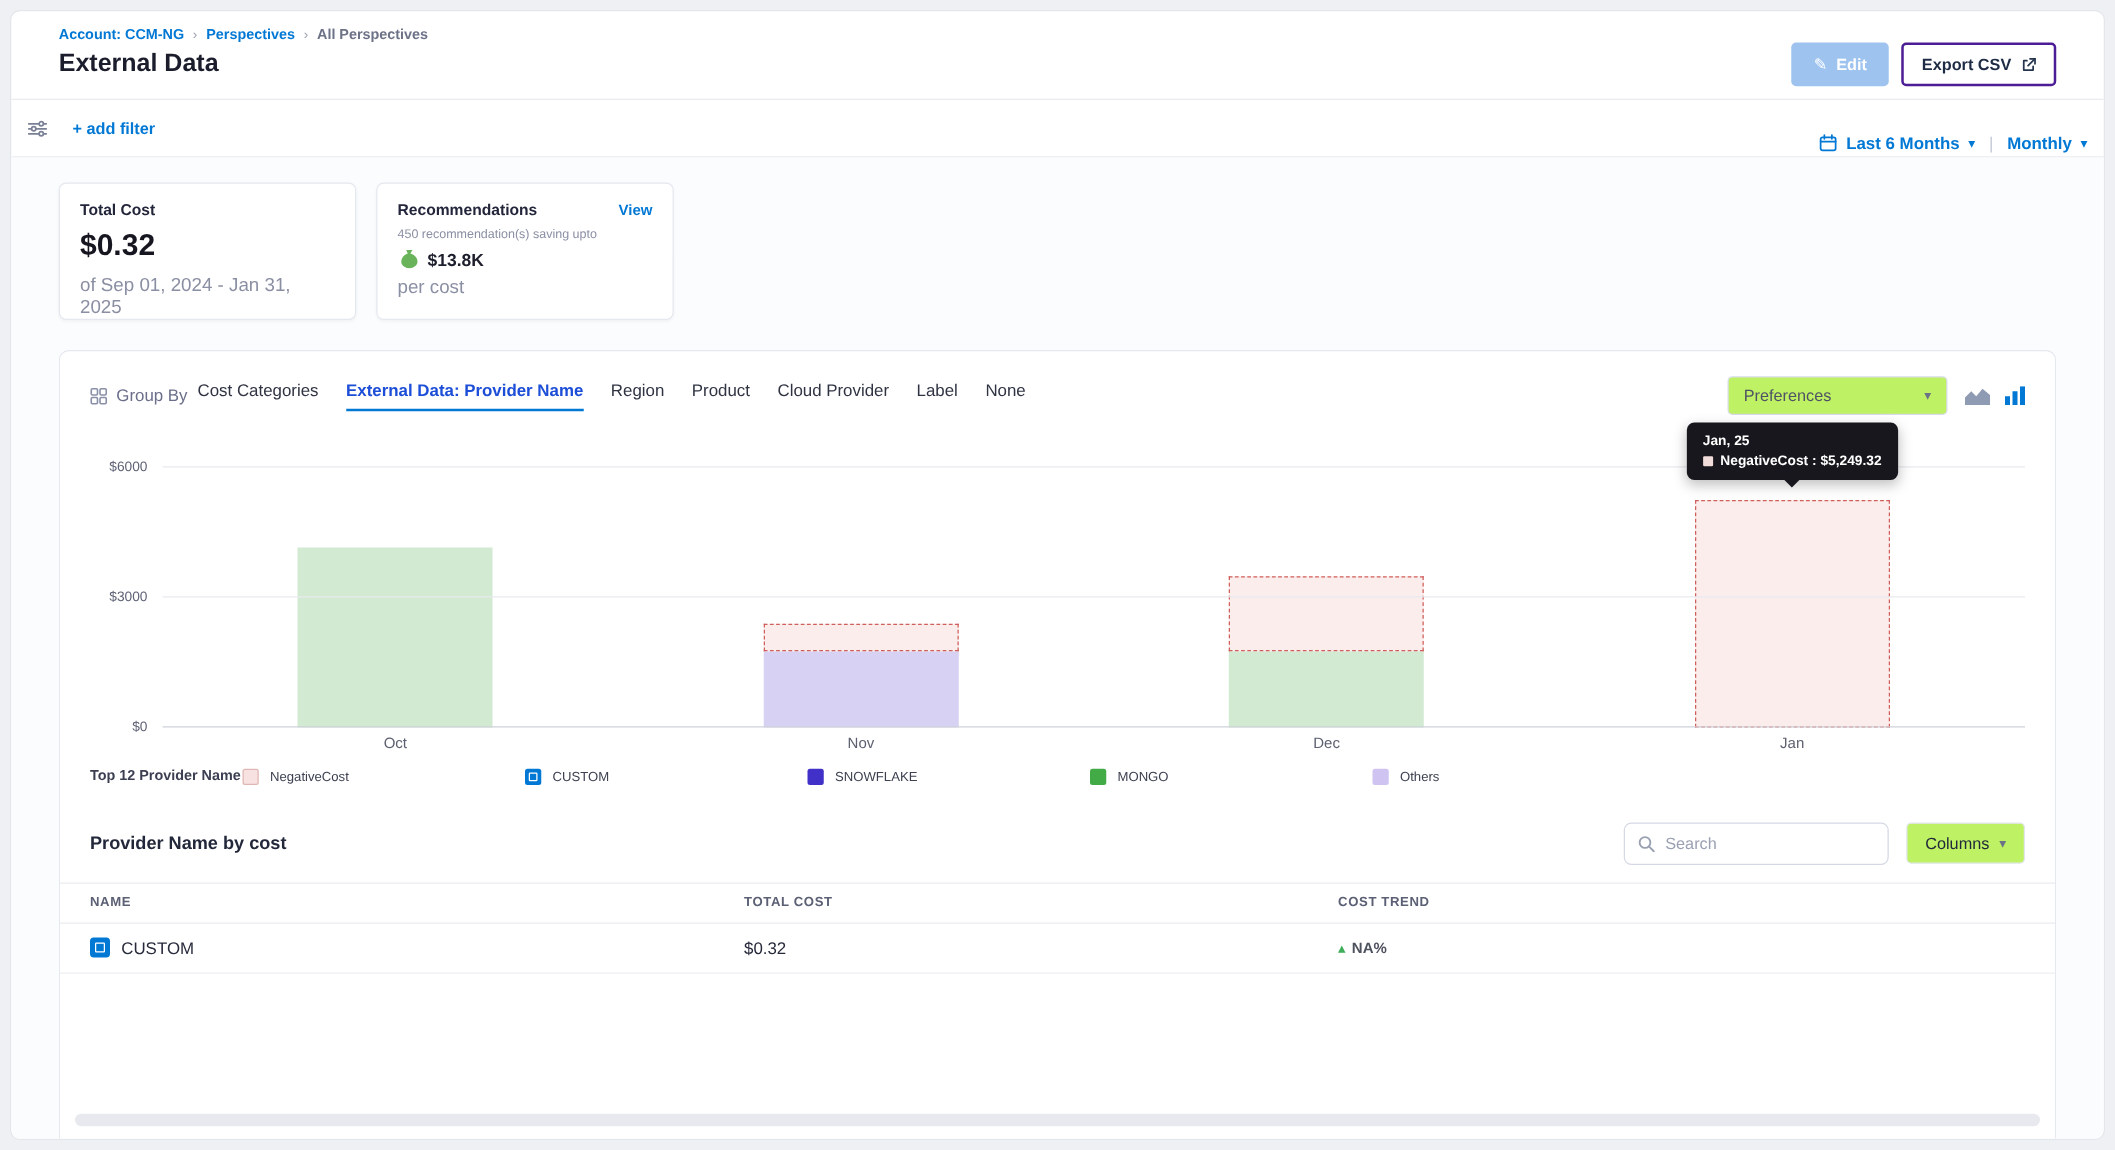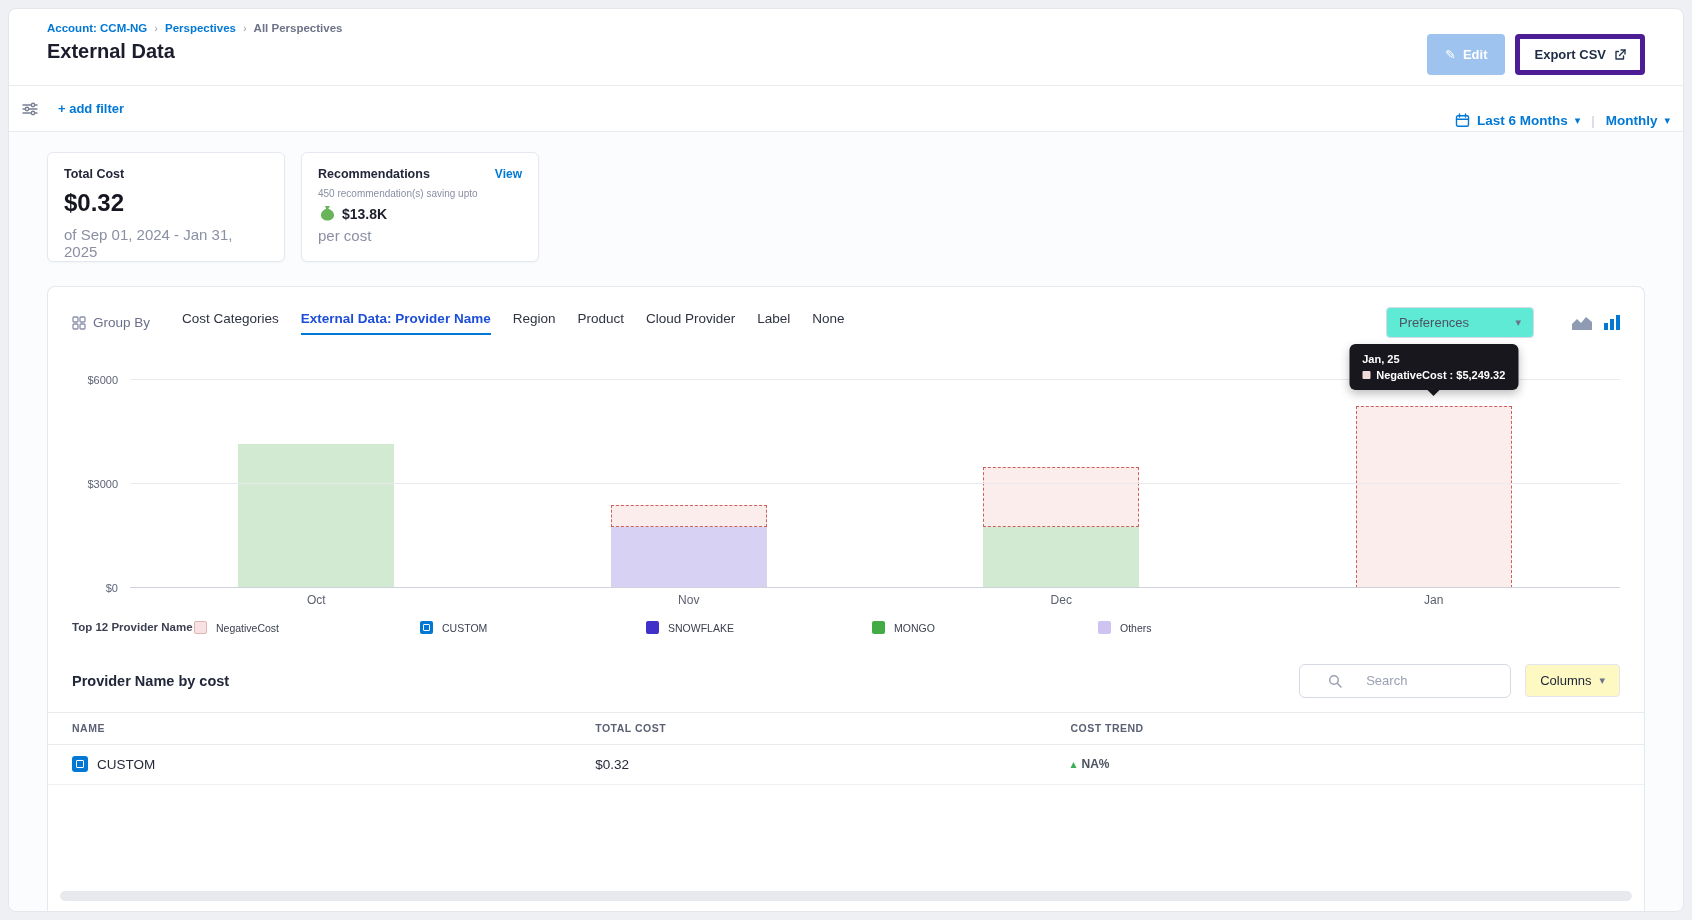--- a/index.html
+++ b/index.html
@@ -10,21 +10,21 @@
 
   
   .header { padding: 13px 38px 10px; border-bottom: 1px solid #e9ebef; display: flex; justify-content: space-between; }
   .crumbs { font-size: 11.5px; color: #0278d5; display: flex; gap: 7px; align-items: center; font-weight: 600; }
   .crumb { cursor: pointer; }
   .crumb.current { color: #6d7287; }
   .sep { color: #9aa0ae; font-size: 11px; font-weight: 400; }
   .page-title { font-size: 20px; font-weight: 700; color: #1b1d2c; margin-top: 6px; }
   .hbtns { display: flex; gap: 10px; margin-top: 12px; }
   .btn-edit { background: #9dc3ee; color: #fff; font-weight: 700; font-size: 13px; border: none; border-radius: 4px; padding: 8px 18px; display: flex; gap: 7px; align-items: center; cursor: pointer; font-family: inherit; }
-  .btn-export { background: #fff; color: #1d2b44; font-weight: 700; font-size: 13px; border: 5px solid #4c1d95; border-radius: 4px; padding: 8px 14px; display: flex; gap: 8px; align-items: center; cursor: pointer; font-family: inherit; text-align: center; }
+  .btn-export { background: #fff; color: #1d2b44; font-weight: 700; font-size: 13px; border: 2px solid #4c1d95; border-radius: 4px; padding: 8px 14px; display: flex; gap: 8px; align-items: center; cursor: pointer; font-family: inherit; text-align: center; }
 
   
   .filterbar { height: 46px; flex: 0 0 46px; border-bottom: 1px solid #e9ebef; display: flex; align-items: center; padding: 0 13px; gap: 20px; }
   .addfilter { color: #0278d5; font-size: 13px; font-weight: 600; cursor: pointer; }
   .fb-right { margin-left: auto; display: flex; align-items: center; gap: 7px; color: #0278d5; font-size: 13.5px; font-weight: 700; margin-top: 24px; }
   .fb-chev { font-size: 11px; }
   .fb-div { color: #c3c8d4; font-weight: 400; margin: 0 4px; }
   .fb-group { display: flex; align-items: center; gap: 7px; cursor: pointer; }
 
   
@@ -37,27 +37,27 @@
   .card-period { font-size: 15px; color: #8b8fa3; }
   .card-head { display: flex; justify-content: space-between; align-items: flex-start; }
   .view-link { color: #0278d5; font-size: 12px; font-weight: 600; cursor: pointer; }
   .card-sub { font-size: 10px; color: #8b8fa3; margin-top: 7px; }
   .card-amount-row { display: flex; align-items: center; gap: 6px; margin: 6px 0 5px; }
   .card-amount { font-size: 14px; font-weight: 700; color: #1c1e2b; }
 
   
   .panel { margin-top: 24px; background: #fff; border: 1px solid #e5e8ee; border-bottom: none; border-radius: 8px 8px 0 0; padding: 20px 24px 6px; flex: 1; display: flex; flex-direction: column; min-height: 0; }
 
-  .gb-row { display: flex; align-items: center; gap: 32px; }
+  .gb-row { display: flex; align-items: center; gap: 8px; }
   .gb-label { display: flex; align-items: center; gap: 7px; color: #6b6f8a; font-size: 13.5px; }
   .gb-tabs { display: flex; gap: 22px; align-items: center; }
   .gb-tab { font-size: 13.5px; color: #2f3342; cursor: pointer; padding-bottom: 7px; border-bottom: 2px solid transparent; }
   .gb-tab.active { font-weight: 700; color: #1d4ed8; border-bottom-color: #0278d5; }
   .gb-spacer { flex: 1; }
-  .pref-select { width: 148px; border: 1px solid #d8dbe6; border-radius: 4px; padding: 7px 12px; font-size: 13px; color: #4f5264; display: flex; justify-content: space-between; align-items: center; background: #5eead4; cursor: pointer; }
+  .pref-select { width: 176px; border: 1px solid #d8dbe6; border-radius: 4px; padding: 7px 12px; font-size: 13px; color: #4f5264; display: flex; justify-content: space-between; align-items: center; background: #bef264; cursor: pointer; }
   .pref-chev { color: #6d7287; font-size: 11px; }
   .chart-type-icons { display: flex; gap: 12px; align-items: center; margin-left: 6px; }
   .ct-icon { cursor: pointer; display: flex; }
 
   
   .chart-plot { position: relative; height: 208px; margin-top: 42px; flex: 0 0 auto; }
   .gridline { position: absolute; left: 58px; right: 0; height: 1px; background: #e8eaef; }
   .gridline.axis { background: #ced2da; }
   .ytick { position: absolute; left: 0; width: 46px; text-align: right; font-size: 11px; color: #5f6375; transform: translateY(50%); }
   .cols { position: absolute; left: 58px; right: 0; top: 0; bottom: 0; display: flex; }
@@ -78,24 +78,24 @@
   .legend-title { width: 122px; font-size: 11.5px; font-weight: 700; color: #3c3f52; line-height: 1.35; }
   .legend-items { flex: 1; display: flex; align-items: center; }
   .litem { width: 226px; display: flex; gap: 9px; align-items: center; font-size: 10.5px; color: #3c4050; cursor: pointer; }
   .swatch { width: 13px; height: 13px; border-radius: 2px; display: flex; flex: 0 0 13px; }
   .swatch-inner { width: 7px; height: 7px; border: 1.5px solid #fff; border-radius: 1px; margin: auto; }
 
   
   .tablehead-row { display: flex; align-items: center; margin-top: 28px; flex: 0 0 auto; }
   .table-title { font-size: 14.5px; font-weight: 700; color: #22273a; }
   .th-right { margin-left: auto; display: flex; gap: 14px; align-items: center; }
-  .searchbox { width: 212px; height: 34px; border: 1px solid #d5d9e4; border-radius: 6px; background: #fff; display: flex; align-items: center; padding: 0 28px; gap: 24px; }
+  .searchbox { width: 212px; height: 34px; border: 1px solid #d5d9e4; border-radius: 6px; background: #fff; display: flex; align-items: center; padding: 0 10px; gap: 8px; }
   .searchbox input { border: none; outline: none; font-size: 13px; color: #333; width: 100%; font-family: inherit; background: transparent; }
   .searchbox input::placeholder { color: #9aa0b2; }
-  .btn-columns { background: #fef9c3; border: 1px solid #e2e5ee; border-radius: 4px; padding: 8px 14px; font-size: 13px; color: #22273a; font-weight: 400; display: flex; gap: 8px; align-items: center; cursor: pointer; font-family: inherit; }
+  .btn-columns { background: #bef264; border: 1px solid #e2e5ee; border-radius: 4px; padding: 8px 14px; font-size: 13px; color: #22273a; font-weight: 400; display: flex; gap: 8px; align-items: center; cursor: pointer; font-family: inherit; }
 
   .table { margin: 14px -24px 0; flex: 0 0 auto; }
   .trow { display: flex; align-items: center; padding: 0 24px; }
   .trow .c1 { width: 33.8%; display: flex; align-items: center; gap: 9px; }
   .trow .c2 { width: 30.7%; }
   .trow .c3 { flex: 1; display: flex; align-items: center; gap: 5px; }
   .hrow { height: 33px; font-size: 10.5px; font-weight: 700; letter-spacing: .5px; color: #5c6075; border-top: 1px solid #e9ebef; border-bottom: 1px solid #e9ebef; }
   .drow { height: 40px; font-size: 13.5px; color: #262a3a; border-bottom: 1px solid #eef0f4; cursor: pointer; }
   .rowicon { width: 16px; height: 16px; border-radius: 3px; background: #0278d5; display: flex; flex: 0 0 16px; }
   .rowicon-inner { width: 8px; height: 8px; border: 1.5px solid #fff; border-radius: 1px; margin: auto; }

